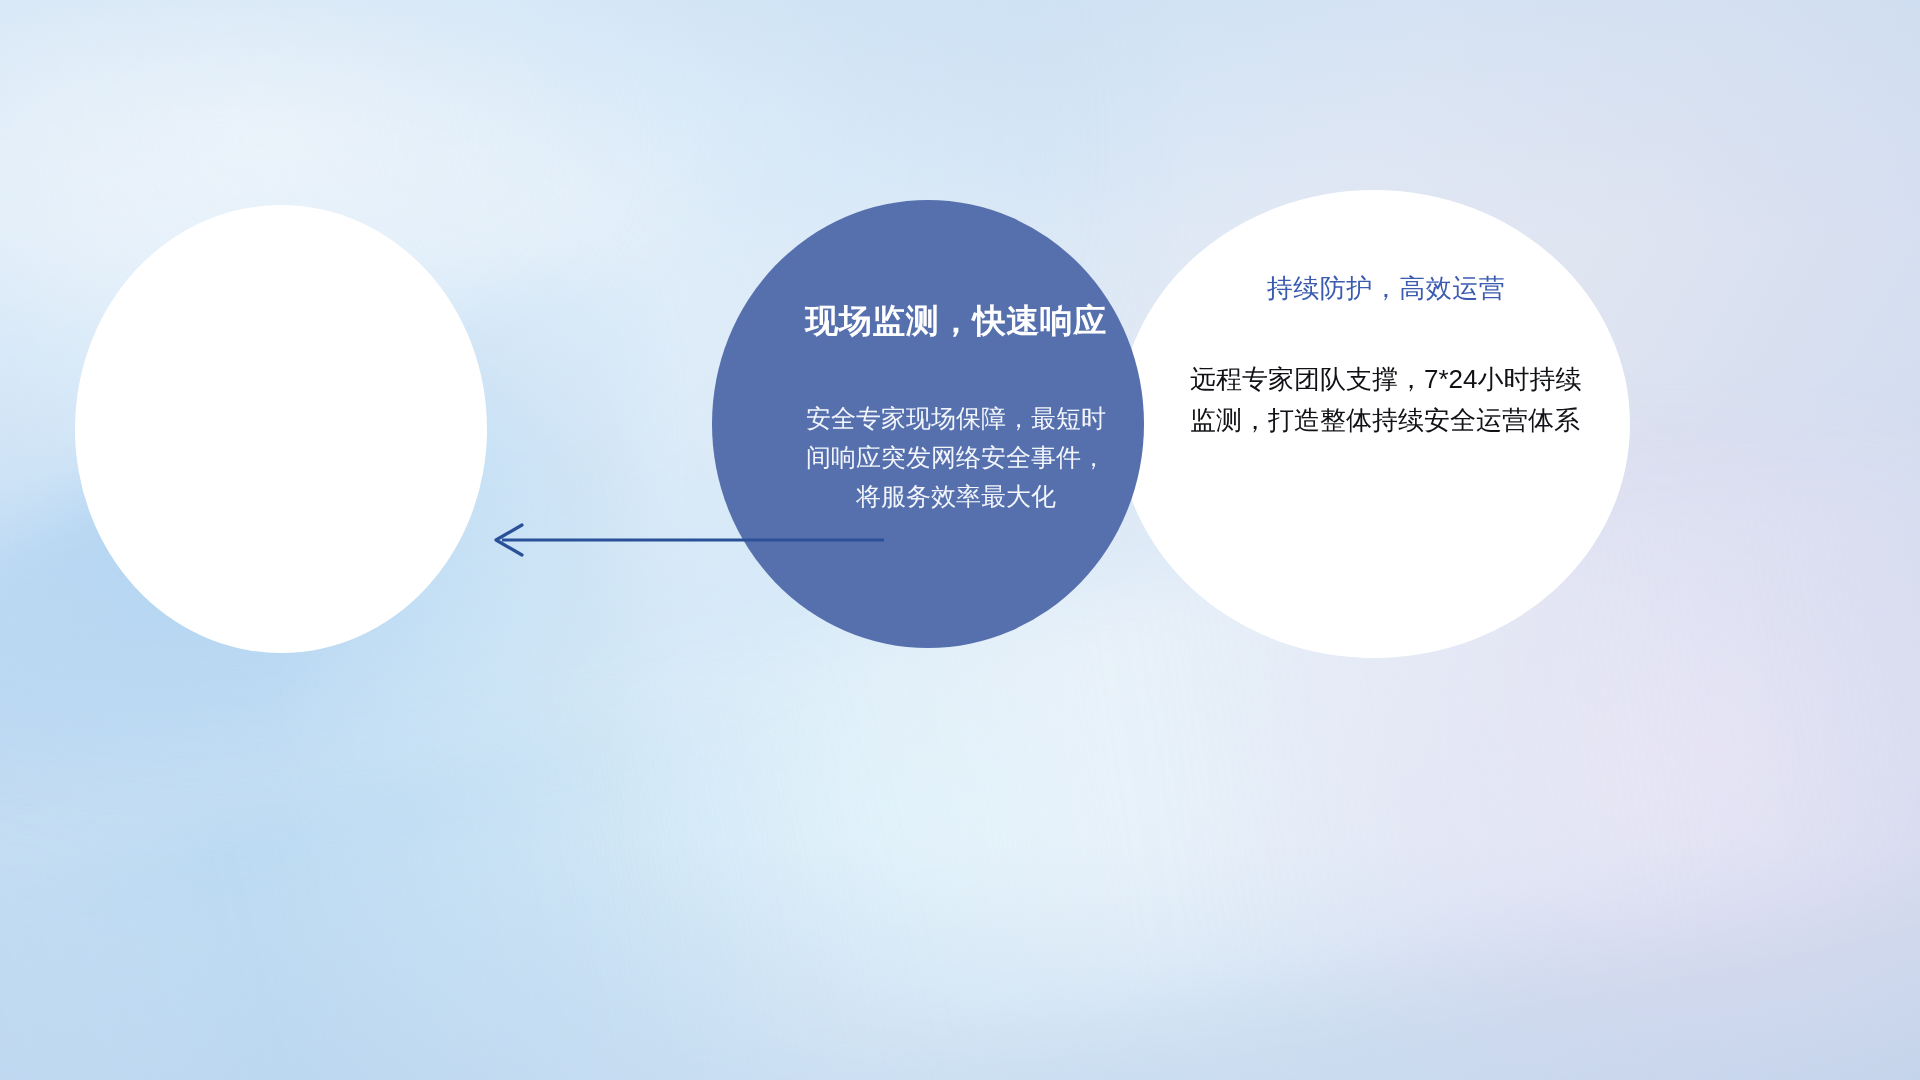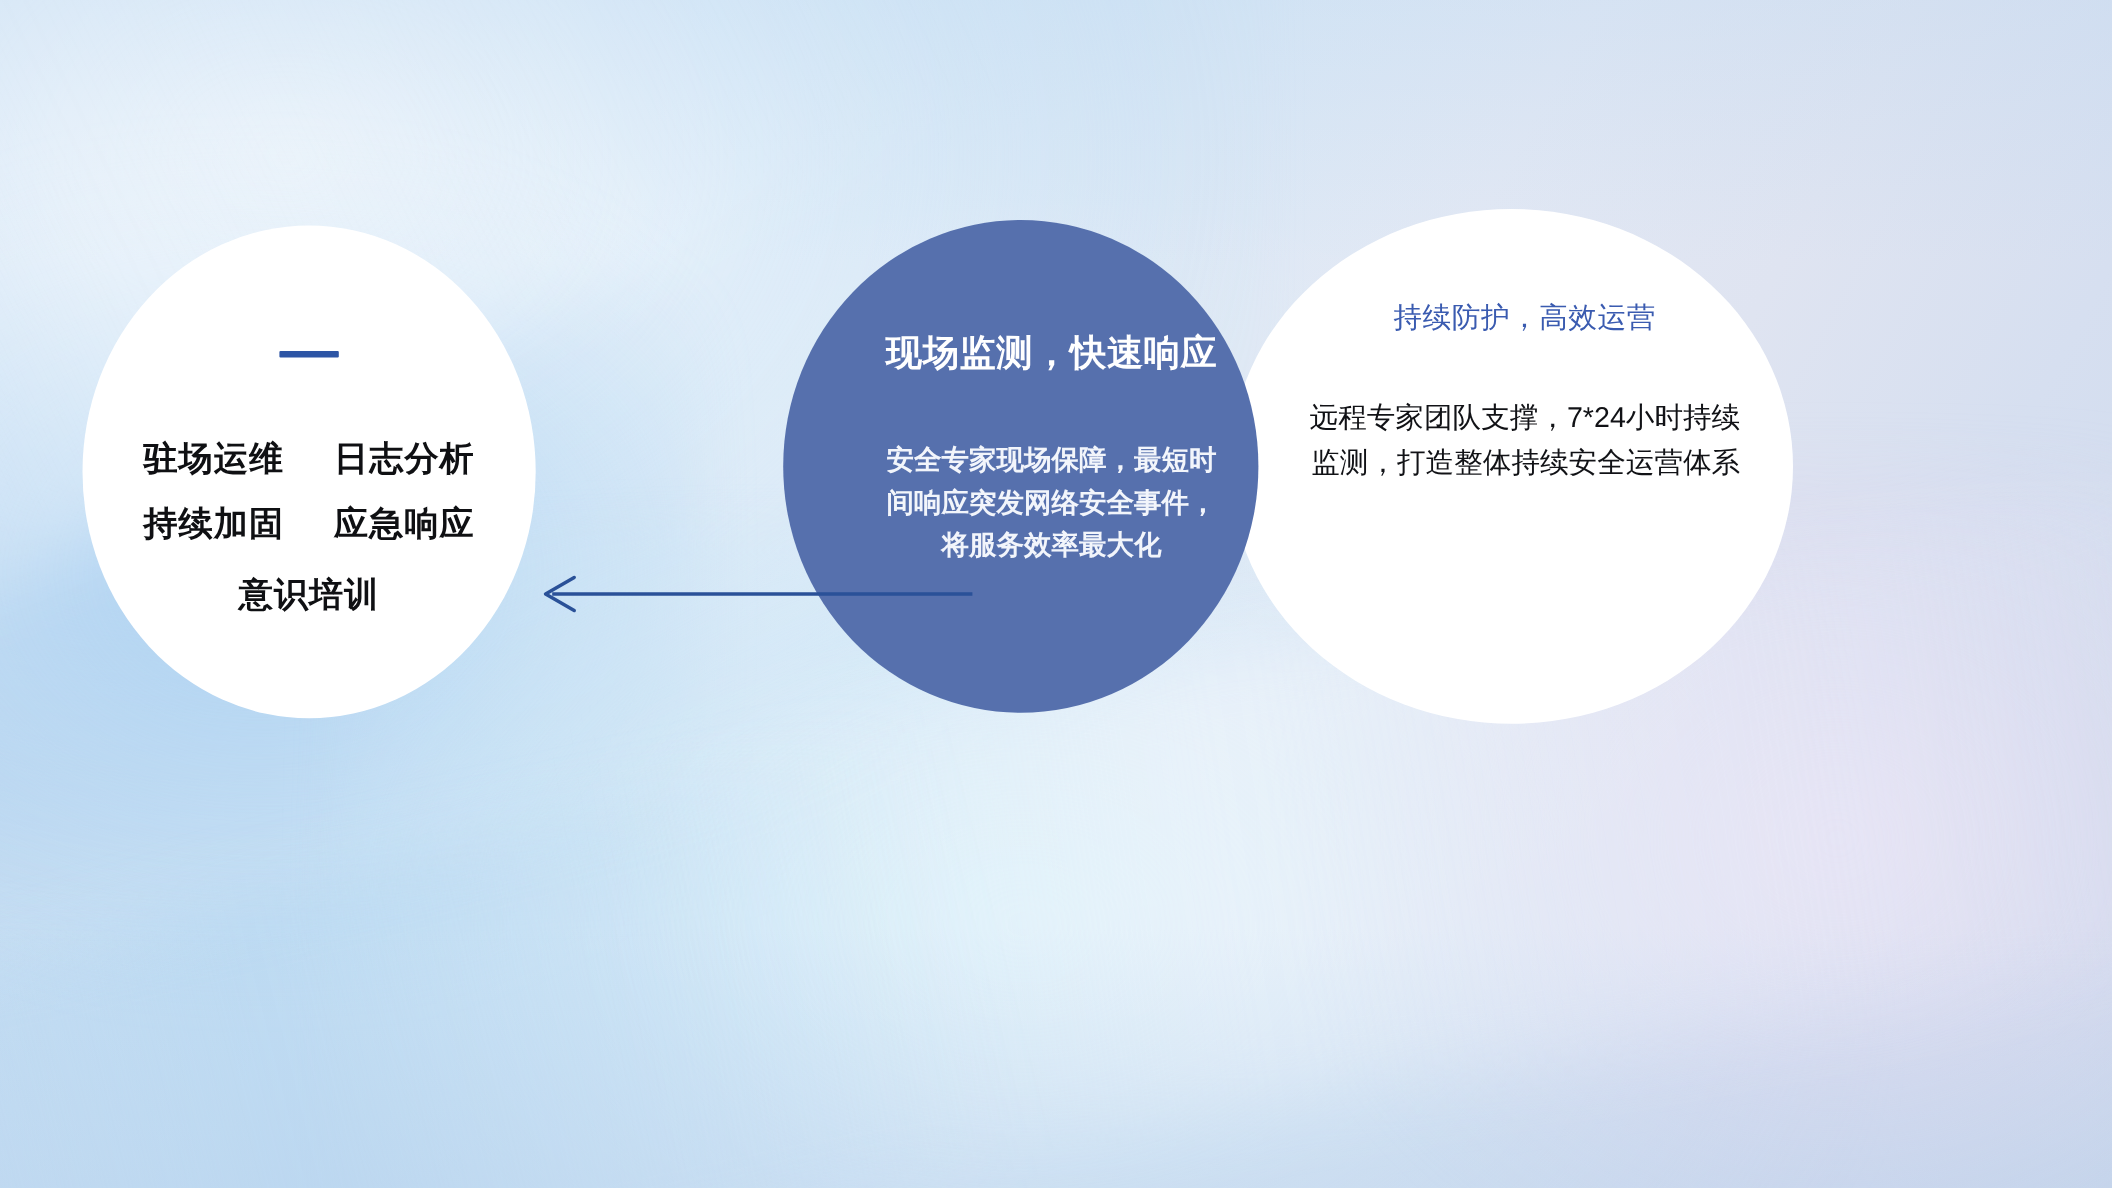--- a/index.html
+++ b/index.html
@@ -213,21 +213,21 @@
     font-weight: bold;
     white-space: nowrap;
     letter-spacing: 0.5px;
     line-height: 1;
     padding-left: 56px;
   }
   #middle-body {
     margin-top: 62px;
     color: #f2f5fb;
     font-size: 25px;
-    font-weight: bold;
+    font-weight: normal;
     line-height: 1.56;
     text-align: center;
     width: 300px;
     padding-left: 56px;
     box-sizing: content-box;
   }
 
   
   #right-content {
     position: absolute;
@@ -249,21 +249,21 @@
     white-space: nowrap;
     letter-spacing: 0.5px;
     line-height: 1;
     padding-left: 24px;
   }
   #right-body {
     margin-top: 58px;
     color: #111216;
     font-size: 26px;
     line-height: 1.56;
-    text-align: right;
+    text-align: left;
     width: 392px;
     padding-left: 24px;
   }
 
   
   #arrow {
     position: absolute;
     left: 480px;
     top: 510px;
     width: 410px;
@@ -288,39 +288,20 @@
 
   <div class="circle" id="circle-left"></div>
   <div class="circle" id="circle-right"></div>
   <div class="circle" id="circle-middle"></div>
 
   <svg id="arrow" viewBox="0 0 410 60">
     <line x1="404" y1="30" x2="22" y2="30" stroke="#2a5198" stroke-width="3.2"></line>
     <polyline points="42,15 16,30 42,45" fill="none" stroke="#2a5198" stroke-width="3.2" stroke-linecap="round" stroke-linejoin="round"></polyline>
   </svg>
 
-  <div id="left-content">
-    <div id="left-dash"></div>
-
-    <div class="left-line" id="left-line-1">
-      <span>驻场运维</span>
-      <span class="left-gap"></span>
-      <span>日志分析</span>
-    </div>
-
-    <div class="left-line" id="left-line-2">
-      <span>持续加固</span>
-      <span class="left-gap"></span>
-      <span>应急响应</span>
-    </div>
-
-    <div class="left-line" id="left-line-3">
-      <span>意识培训</span>
-    </div>
-  </div>
 
   <div id="middle-content">
     <div id="middle-title">现场监测，快速响应</div>
     <div id="middle-body">安全专家现场保障，最短时间响应突发网络安全事件，将服务效率最大化</div>
   </div>
 
   <div id="right-content">
     <div id="right-title">持续防护，高效运营</div>
     <div id="right-body">远程专家团队支撑，7*24小时持续监测，打造整体持续安全运营体系</div>
   </div>

